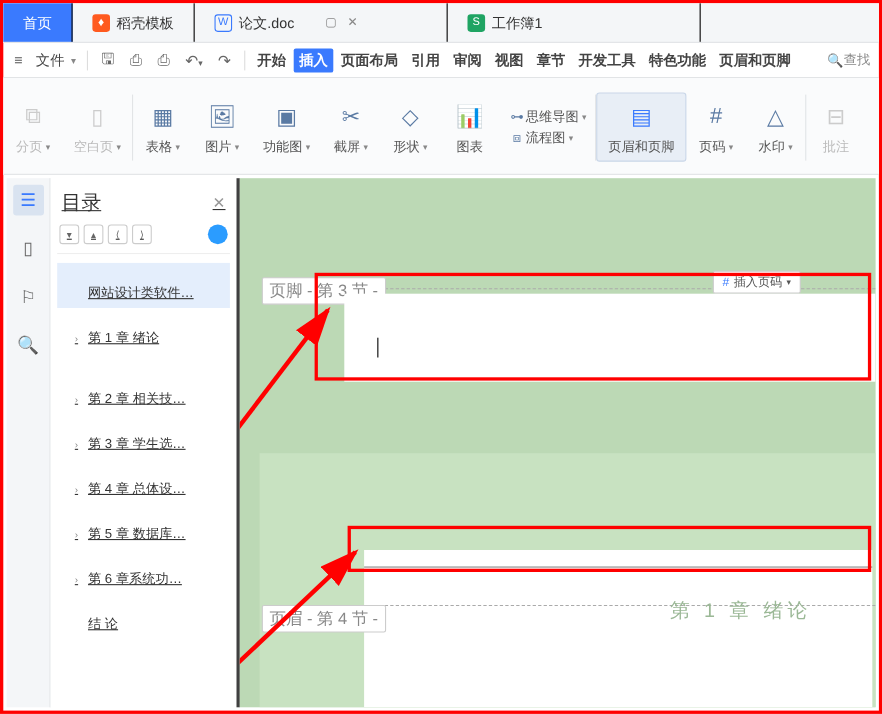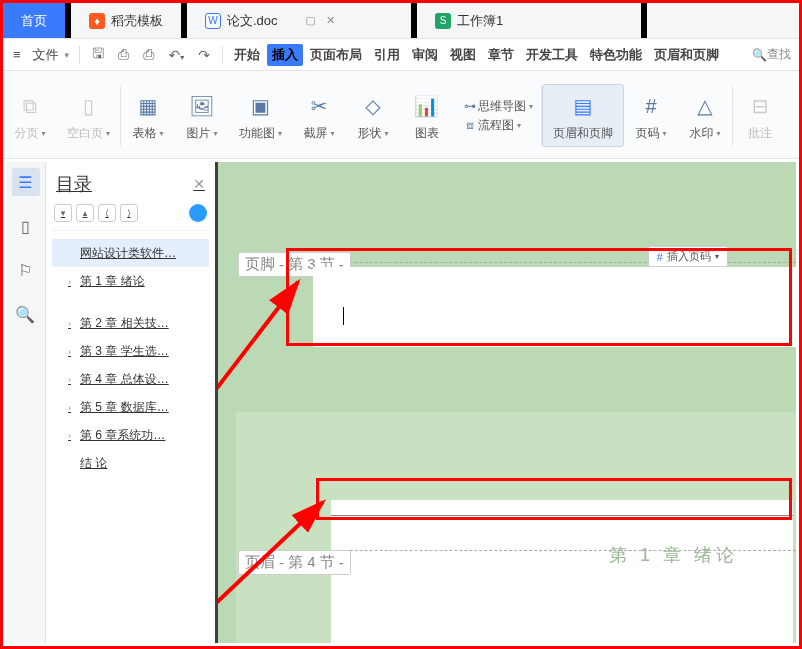--- a/index.html
+++ b/index.html
@@ -1,35 +1,35 @@
 <!DOCTYPE html>
 <html><head>
 <meta charset="utf-8">
 <style>
 * { box-sizing: border-box; margin: 0; padding: 0; font-family: "Microsoft YaHei", Arial, sans-serif; }
 body { width: 802px; height: 649px; overflow: hidden; background: #fff; position: relative; }
 .frame { border: 3px solid #ff0000; width: 802px; height: 649px; position: absolute; }
 
 
 .tabstrip { height: 36px; display: flex; align-items: stretch; background: #f4f6f8; border-bottom: 1px solid #e2e4e6; }
-.tab { display: flex; align-items: center; padding: 0 18px; font-size: 13px; color: #333; border-right: 6px solid #000000; position: relative; white-space: nowrap; }
+.tab { display: flex; align-items: center; padding: 0 18px; font-size: 13px; color: #333; border-right: 1px solid #000000; position: relative; white-space: nowrap; }
 .tab.home { background: #3a7afe; color: #fff; font-weight: 500; }
 .tab .iconbox { width: 16px; height: 16px; margin-right: 6px; display: inline-flex; align-items: center; justify-content: center; border-radius: 3px; }
 .tab .mini-ico { margin-left: 28px; font-size: 11px; color: #888; }
 .tab.wide { min-width: 230px; }
 
 
 .menubar { height: 32px; display: flex; align-items: center; padding: 0 4px; border-bottom: 1px solid #e2e4e6; font-size: 13px; color: #444; gap: 2px; }
 .menubar .burger { padding: 0 6px; color: #555; }
 .menubar .file-lbl { padding: 0 4px; }
 .menubar .caret-sm { font-size: 9px; color: #888; margin-right: 4px; }
 .menubar .divider { width: 1px; height: 18px; background: #ddd; margin: 0 4px; }
 .menubar .ico-btn { padding: 0 6px; color: #666; font-size: 14px; }
 .menubar .menu-item { padding: 0 5px; white-space: nowrap; font-weight: bold; }
-.menubar .menu-item.active { background: #3a7afe; color: #000000; padding: 2px 5px; border-radius: 2px; }
+.menubar .menu-item.active { background: #3a7afe; color: #ffffff; padding: 2px 5px; border-radius: 2px; }
 .menubar .search { margin-left: auto; display: flex; align-items: center; color: #888; font-size: 12px; padding: 0 4px; }
 
 
 .ribbon { height: 88px; display: flex; align-items: center; padding: 2px 0 0 0; border-bottom: 1px solid #e2e4e6; background: #fafbfc; }
 .rgrp { display: flex; flex-direction: column; align-items: center; padding: 0 10px; font-size: 12px; color: #555; }
 .rgrp .rico { height: 34px; width: 34px; display: flex; align-items: center; justify-content: center; font-size: 20px; color: #5a7aa3; }
 .rgrp .rlabel { margin-top: 2px; display: flex; align-items: center; }
 .rgrp .rlabel .dd { font-size: 8px; margin-left: 3px; color: #888; }
 .rgrp.disabled { color: #bbb; }
 .rgrp.disabled .rico { color: #ccc; }
@@ -47,21 +47,21 @@
 .sidebar .sico-btn.active { background: #d9e3f0; color: #3a7afe; }
 
 .tocpane { width: 172px; background: #fff; border-right: 3px solid #404040; padding: 8px 6px; font-size: 12px; color: #333; overflow: hidden; text-decoration: underline; }
 .tocpane .toc-hdr { display: flex; align-items: center; justify-content: space-between; padding: 2px 4px 8px 4px; }
 .tocpane .toc-hdr .ttl { font-size: 18px; font-weight: 500; }
 .tocpane .toc-hdr .close { color: #999; font-size: 14px; }
 .tocpane .toc-tools { display: flex; align-items: center; gap: 4px; padding: 0 2px 8px 2px; border-bottom: 1px solid #eee; }
 .tocpane .toc-tools .mini { width: 18px; height: 18px; border: 1px solid #ccc; border-radius: 3px; display: flex; align-items: center; justify-content: center; font-size: 9px; color: #666; }
 .tocpane .toc-tools .bluedot { width: 18px; height: 18px; background: #2b9cff; border-radius: 9px; margin-left: auto; }
 .tocpane .toc-list { padding-top: 8px; }
-.tocpane .toc-item { padding: 6px 4px 5px 16px; white-space: nowrap; overflow: hidden; text-overflow: ellipsis; display: flex; align-items: center; }
+.tocpane .toc-item { padding: 19px 4px 5px 16px; white-space: nowrap; overflow: hidden; text-overflow: ellipsis; display: flex; align-items: center; }
 .tocpane .toc-item.selected { background: #e4eefc; }
 .tocpane .toc-item .chev { width: 10px; display: inline-block; font-size: 9px; color: #888; margin-right: 2px; }
 .tocpane .toc-item.noarrow { padding-left: 28px; }
 
 .docarea { flex: 1; background: #bcd9b5; position: relative; overflow: hidden; }
 .hf-tag { position: absolute; background: #fff; border: 1px solid #ccc; font-size: 15px; color: #888; padding: 2px 6px; border-radius: 2px; display: flex; align-items: center; gap: 4px; }
 .hf-dash { position: absolute; left: 72px; right: 0; border-top: 1px dashed #aaa; }
 .pgnum-btn { position: absolute; background: #fff; border: 1px solid #ccc; font-size: 11px; color: #555; padding: 2px 8px; border-radius: 2px; display: flex; align-items: center; gap: 4px; }
 .redbox { position: absolute; border: 3px solid #ff0000; }
 .arrow-svg { position: absolute; pointer-events: none; }

